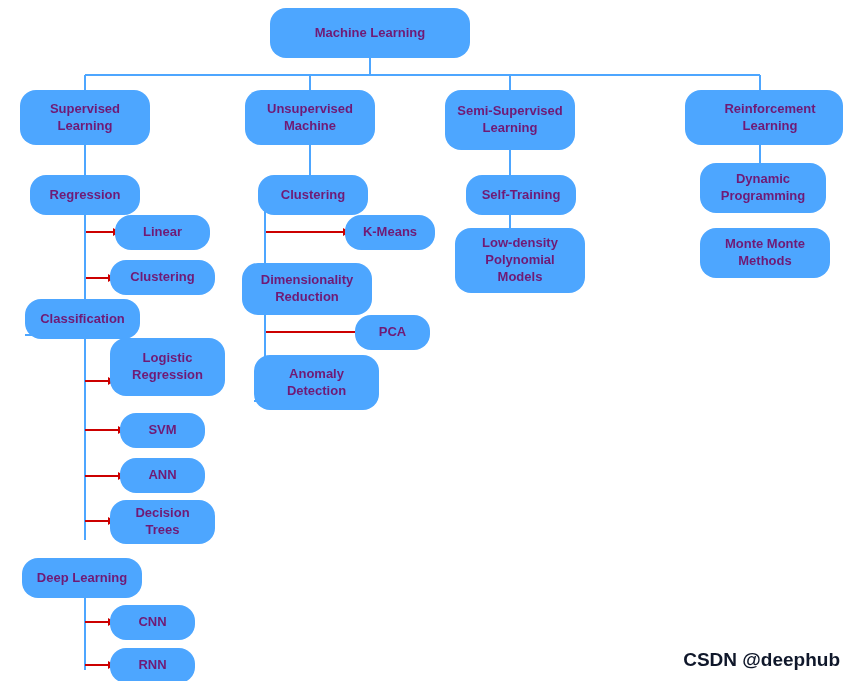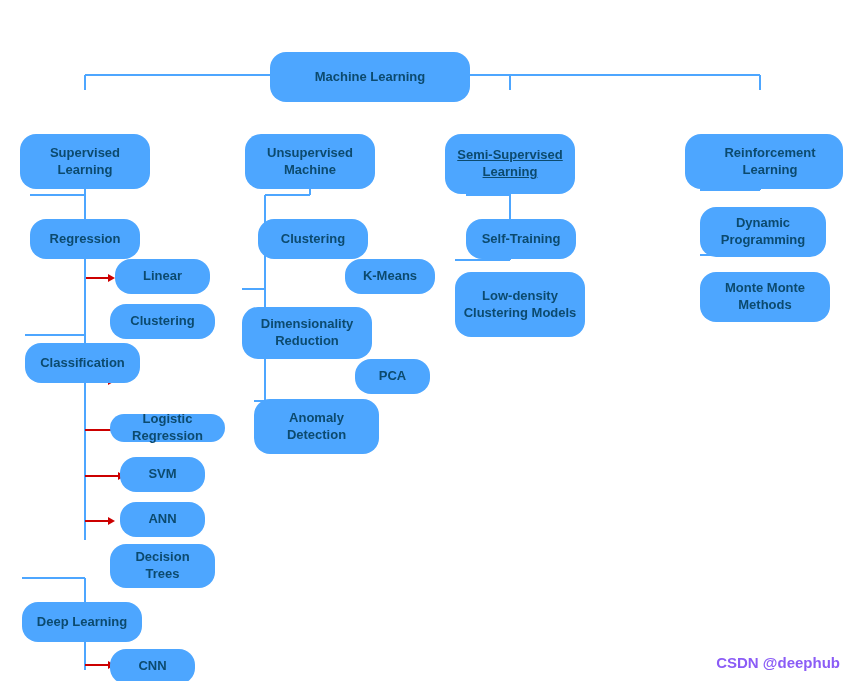--- a/index.html
+++ b/index.html
@@ -18,39 +18,38 @@
       width: 850px;
       height: 681px;
       pointer-events: none;
       z-index: 0;
     }
 
     .node {
       position: absolute;
       background: #4da6ff;
       border-radius: 16px;
-      color: #0c4a6e;
+      color: #701a75;
       font-size: 13px;
       font-weight: 600;
       text-align: center;
       display: flex;
       align-items: center;
       justify-content: center;
       z-index: 1;
       padding: 4px 8px;
       line-height: 1.3;
-      margin-top: 44px;
     }
 
     .watermark {
       position: absolute;
       bottom: 10px;
       right: 10px;
-      color: #8b5cf6;
-      font-size: 15px;
+      color: #0f172a;
+      font-size: 19px;
       font-weight: bold;
       z-index: 2;
     }
   </style>
 </head>
 <body>
 
 <svg class="connectors" xmlns="http://www.w3.org/2000/svg">
 
   <line x1="370" y1="58" x2="370" y2="75" stroke="#4da6ff" stroke-width="2"></line>
@@ -118,42 +117,42 @@
 
   <line x1="760" y1="145" x2="760" y2="190" stroke="#4da6ff" stroke-width="2"></line>
   <line x1="700" y1="190" x2="760" y2="190" stroke="#4da6ff" stroke-width="2"></line>
 
   <line x1="700" y1="255" x2="760" y2="255" stroke="#4da6ff" stroke-width="2"></line>
 </svg>
 
 <div class="node" style="left:270px;top:8px;width:200px;height:50px;">Machine Learning</div>
 <div class="node" style="left:20px;top:90px;width:130px;height:55px;">Supervised Learning</div>
 <div class="node" style="left:245px;top:90px;width:130px;height:55px;">Unsupervised Machine</div>
-<div class="node" style="left:445px;top:90px;width:130px;height:60px;text-decoration:underline;">Semi-Supervised Learning</div>
+<div class="node" style="left:445px;top:90px;width:130px;height:60px;">Semi-Supervised Learning</div>
 <div class="node" style="left:685px;top:90px;width:158px;height:55px;padding-left:20px;">Reinforcement Learning</div>
 
 <div class="node" style="left:30px;top:175px;width:110px;height:40px;">Regression</div>
 <div class="node" style="left:115px;top:215px;width:95px;height:35px;">Linear</div>
 <div class="node" style="left:110px;top:260px;width:105px;height:35px;">Clustering</div>
 
 <div class="node" style="left:25px;top:299px;width:115px;height:40px;">Classification</div>
-<div class="node" style="left:110px;top:370px;width:115px;height:28px;">Logistic Regression</div>
+<div class="node" style="left:110px;top:338px;width:115px;height:58px;">Logistic Regression</div>
 <div class="node" style="left:120px;top:413px;width:85px;height:35px;">SVM</div>
 <div class="node" style="left:120px;top:458px;width:85px;height:35px;">ANN</div>
 <div class="node" style="left:110px;top:500px;width:105px;height:44px;">Decision Trees</div>
 
 <div class="node" style="left:22px;top:558px;width:120px;height:40px;">Deep Learning</div>
 <div class="node" style="left:110px;top:605px;width:85px;height:35px;">CNN</div>
 <div class="node" style="left:110px;top:648px;width:85px;height:35px;">RNN</div>
 
 <div class="node" style="left:258px;top:175px;width:110px;height:40px;">Clustering</div>
 <div class="node" style="left:345px;top:215px;width:90px;height:35px;">K-Means</div>
 <div class="node" style="left:242px;top:263px;width:130px;height:52px;">Dimensionality Reduction</div>
 <div class="node" style="left:355px;top:315px;width:75px;height:35px;">PCA</div>
 <div class="node" style="left:254px;top:355px;width:125px;height:55px;">Anomaly Detection</div>
 
 <div class="node" style="left:466px;top:175px;width:110px;height:40px;">Self-Training</div>
-<div class="node" style="left:455px;top:228px;width:130px;height:65px;">Low-density Clustering Models</div>
+<div class="node" style="left:455px;top:228px;width:130px;height:65px;">Low-density Polynomial Models</div>
 
 <div class="node" style="left:700px;top:163px;width:126px;height:50px;">Dynamic Programming</div>
 <div class="node" style="left:700px;top:228px;width:130px;height:50px;">Monte Monte Methods</div>
 
 <div class="watermark">CSDN @deephub</div>
 
 </body></html>

